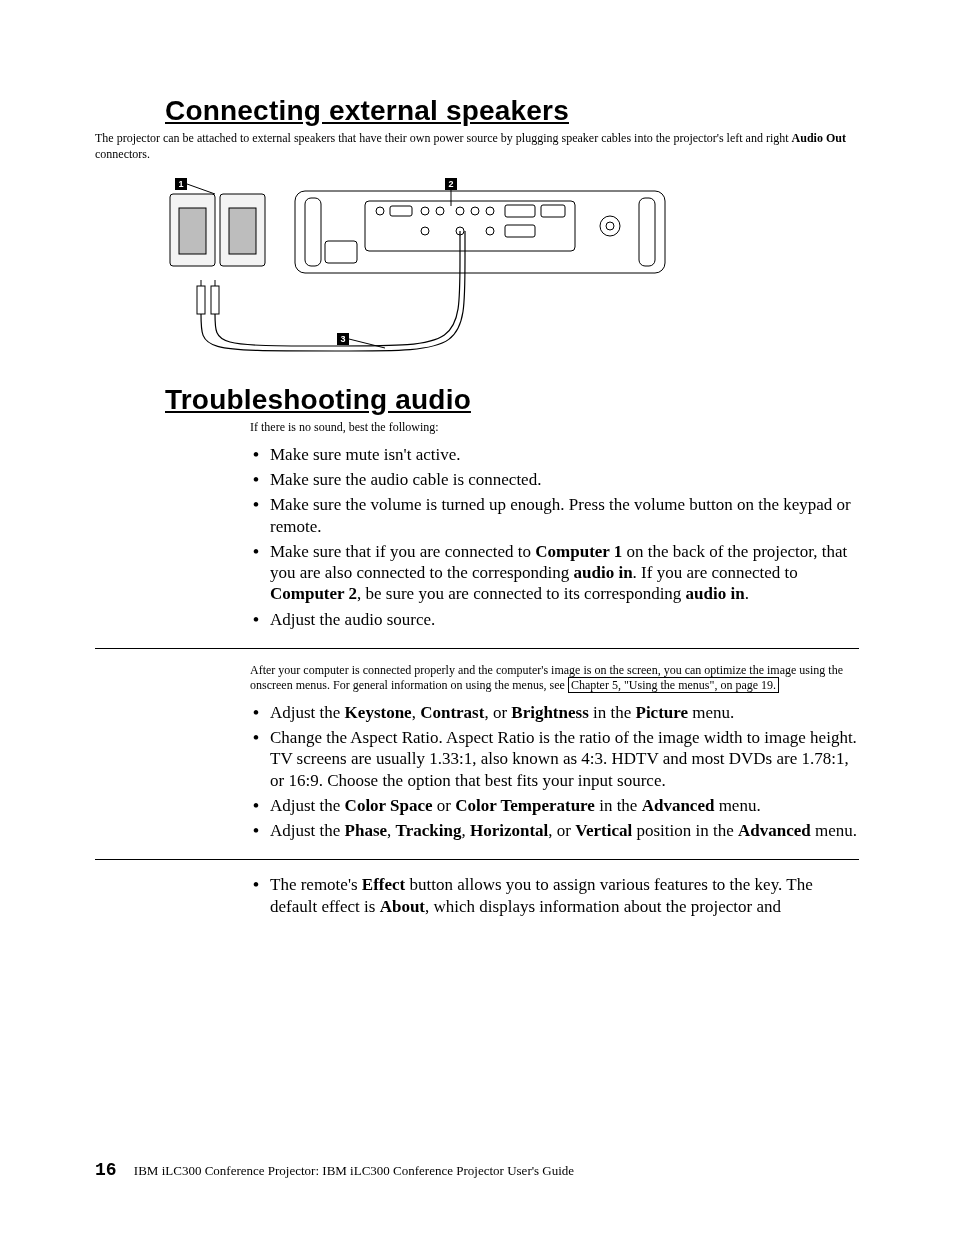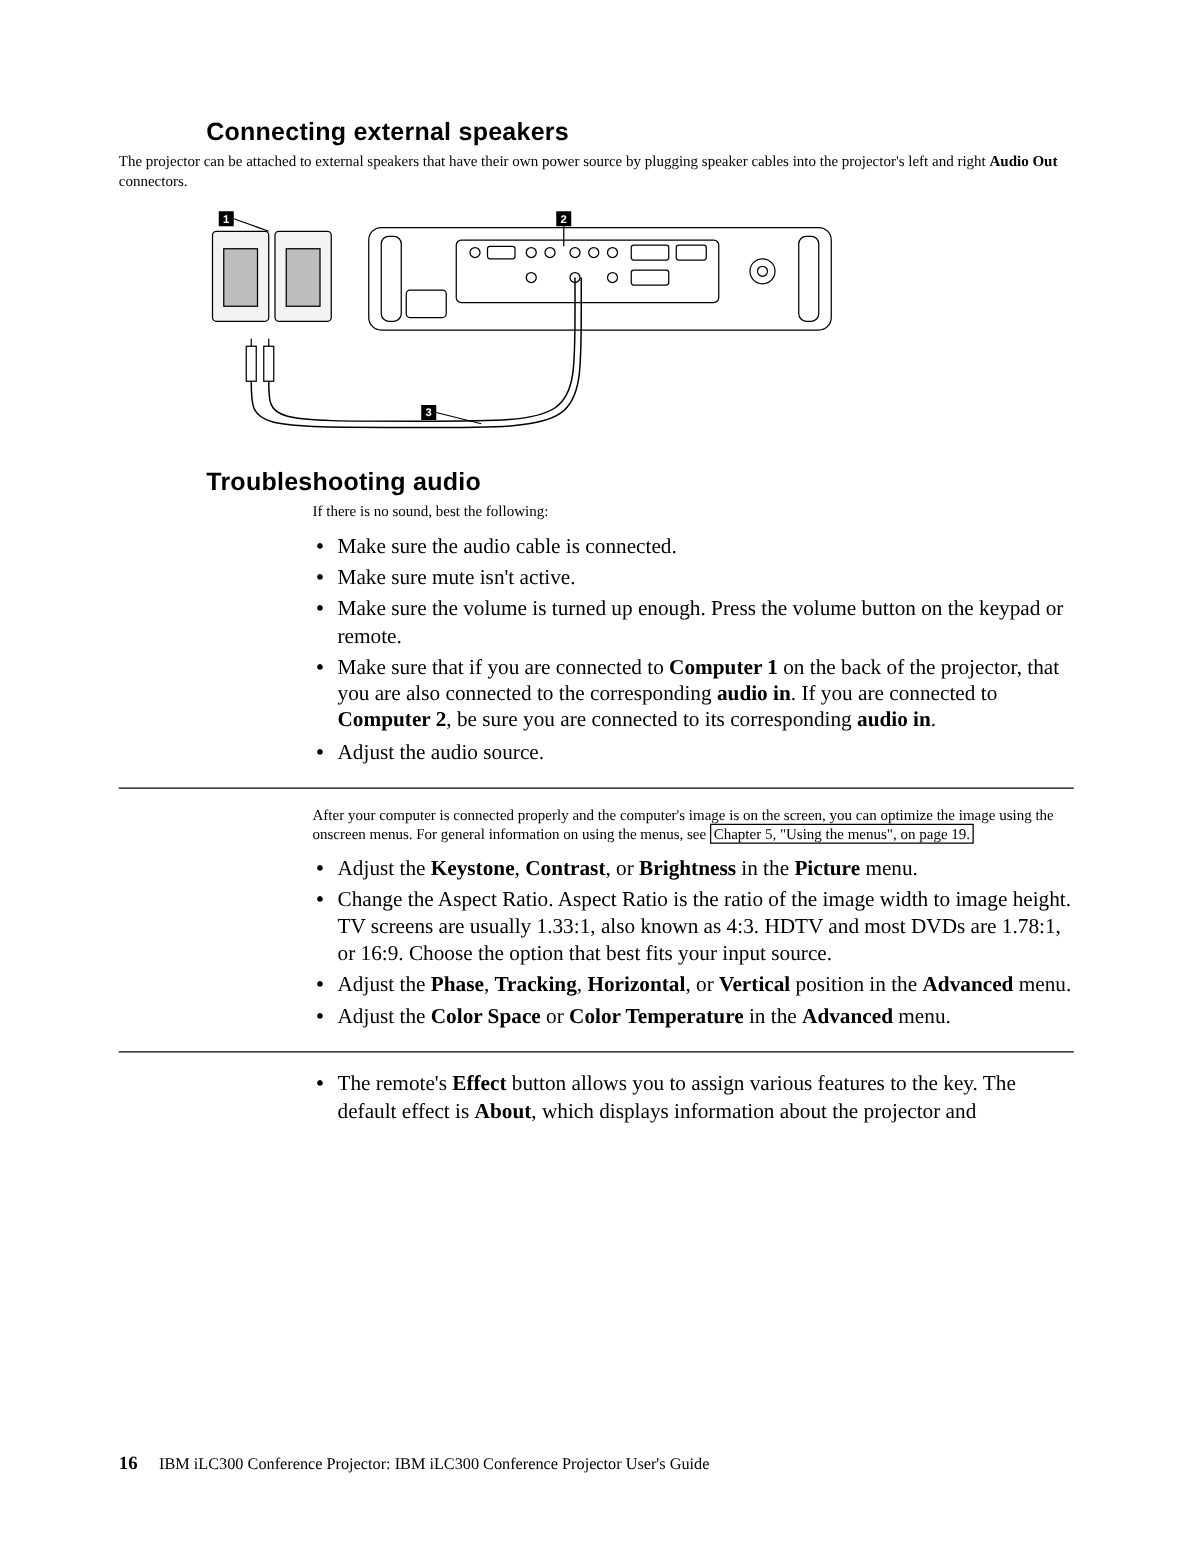--- a/index.html
+++ b/index.html
@@ -12,23 +12,24 @@
   .page {
     width: 954px;
     height: 1235px;
     box-sizing: border-box;
     padding: 95px 95px 40px 95px;
     position: relative;
   }
   .section-h1 {
     font-family: "Helvetica Neue", Helvetica, Arial, sans-serif;
     font-weight: 700;
-    font-size: 20px;
+    font-size: 28px;
     margin: 0 0 4px 0;
     letter-spacing: 0.2px;
+    text-decoration: underline;
   }
   .sub-indent {
     margin-left: 70px;
   }
   .top-indent {
     margin-left: 155px;
   }
   .body-text {
     font-size: 12px;
     line-height: 1.3;
@@ -72,22 +73,23 @@
   }
   .footer {
     position: absolute;
     left: 95px;
     bottom: 55px;
     font-size: 13px;
     font-family: "Palatino Linotype", "Book Antiqua", Palatino, serif;
   }
   .footer .pageno {
     font-weight: bold;
-    font-size: 15px;
+    font-size: 18px;
     margin-right: 14px;
+    font-family: Liberation Mono, monospace;
   }
   .bold { font-weight: bold; }
   .sec-block { margin-bottom: 18px; }
   .after-rule { margin-top: 6px; }
 </style>
 </head>
 <body>
 
 <div class="page">
 
@@ -157,22 +159,22 @@
         </g>
       </svg>
     </div>
   </div>
 
   <div class="sec-block">
     <h2 class="section-h1 sub-indent">Troubleshooting audio</h2>
     <div class="top-indent">
       <p class="body-text para">If there is no sound, best the following:</p>
       <ul class="bullets">
+        <li>Make sure mute isn't active.</li>
         <li>Make sure the audio cable is connected.</li>
-        <li>Make sure mute isn't active.</li>
         <li>Make sure the volume is turned up enough. Press the volume button on the keypad or remote.</li>
         <li>
           <span>Make sure that if you are connected to </span><span class="bold">Computer 1</span><span> on the back of the projector, that you are also connected to the corresponding </span><span class="bold">audio in</span><span>. If you are connected to </span><span class="bold">Computer 2</span><span>, be sure you are connected to its corresponding </span><span class="bold">audio in</span><span>.</span>
         </li>
         <li>Adjust the audio source.</li>
       </ul>
     </div>
   </div>
 
   <hr class="hrule">
@@ -181,24 +183,24 @@
     <div class="top-indent" style="margin-top:14px">
       <p class="body-text para">
         <span>After your computer is connected properly and the computer's image is on the screen, you can optimize the image using the onscreen menus. For general information on using the menus, see </span><a class="link-box">Chapter 5, "Using the menus", on page 19.</a>
       </p>
       <ul class="bullets">
         <li>
           <span>Adjust the </span><span class="bold">Keystone</span><span>, </span><span class="bold">Contrast</span><span>, or </span><span class="bold">Brightness</span><span> in the </span><span class="bold">Picture</span><span> menu.</span>
         </li>
         <li>Change the Aspect Ratio. Aspect Ratio is the ratio of the image width to image height. TV screens are usually 1.33:1, also known as 4:3. HDTV and most DVDs are 1.78:1, or 16:9. Choose the option that best fits your input source.</li>
         <li>
+          <span>Adjust the </span><span class="bold">Color Space</span><span> or </span><span class="bold">Color Temperature</span><span> in the </span><span class="bold">Advanced</span><span> menu.</span>
+        </li>
+        <li>
           <span>Adjust the </span><span class="bold">Phase</span><span>, </span><span class="bold">Tracking</span><span>, </span><span class="bold">Horizontal</span><span>, or </span><span class="bold">Vertical</span><span> position in the </span><span class="bold">Advanced</span><span> menu.</span>
-        </li>
-        <li>
-          <span>Adjust the </span><span class="bold">Color Space</span><span> or </span><span class="bold">Color Temperature</span><span> in the </span><span class="bold">Advanced</span><span> menu.</span>
         </li>
       </ul>
     </div>
   </div>
 
   <hr class="hrule">
 
   <div class="sec-block after-rule">
     <div class="top-indent" style="margin-top:14px">
       <ul class="bullets">

